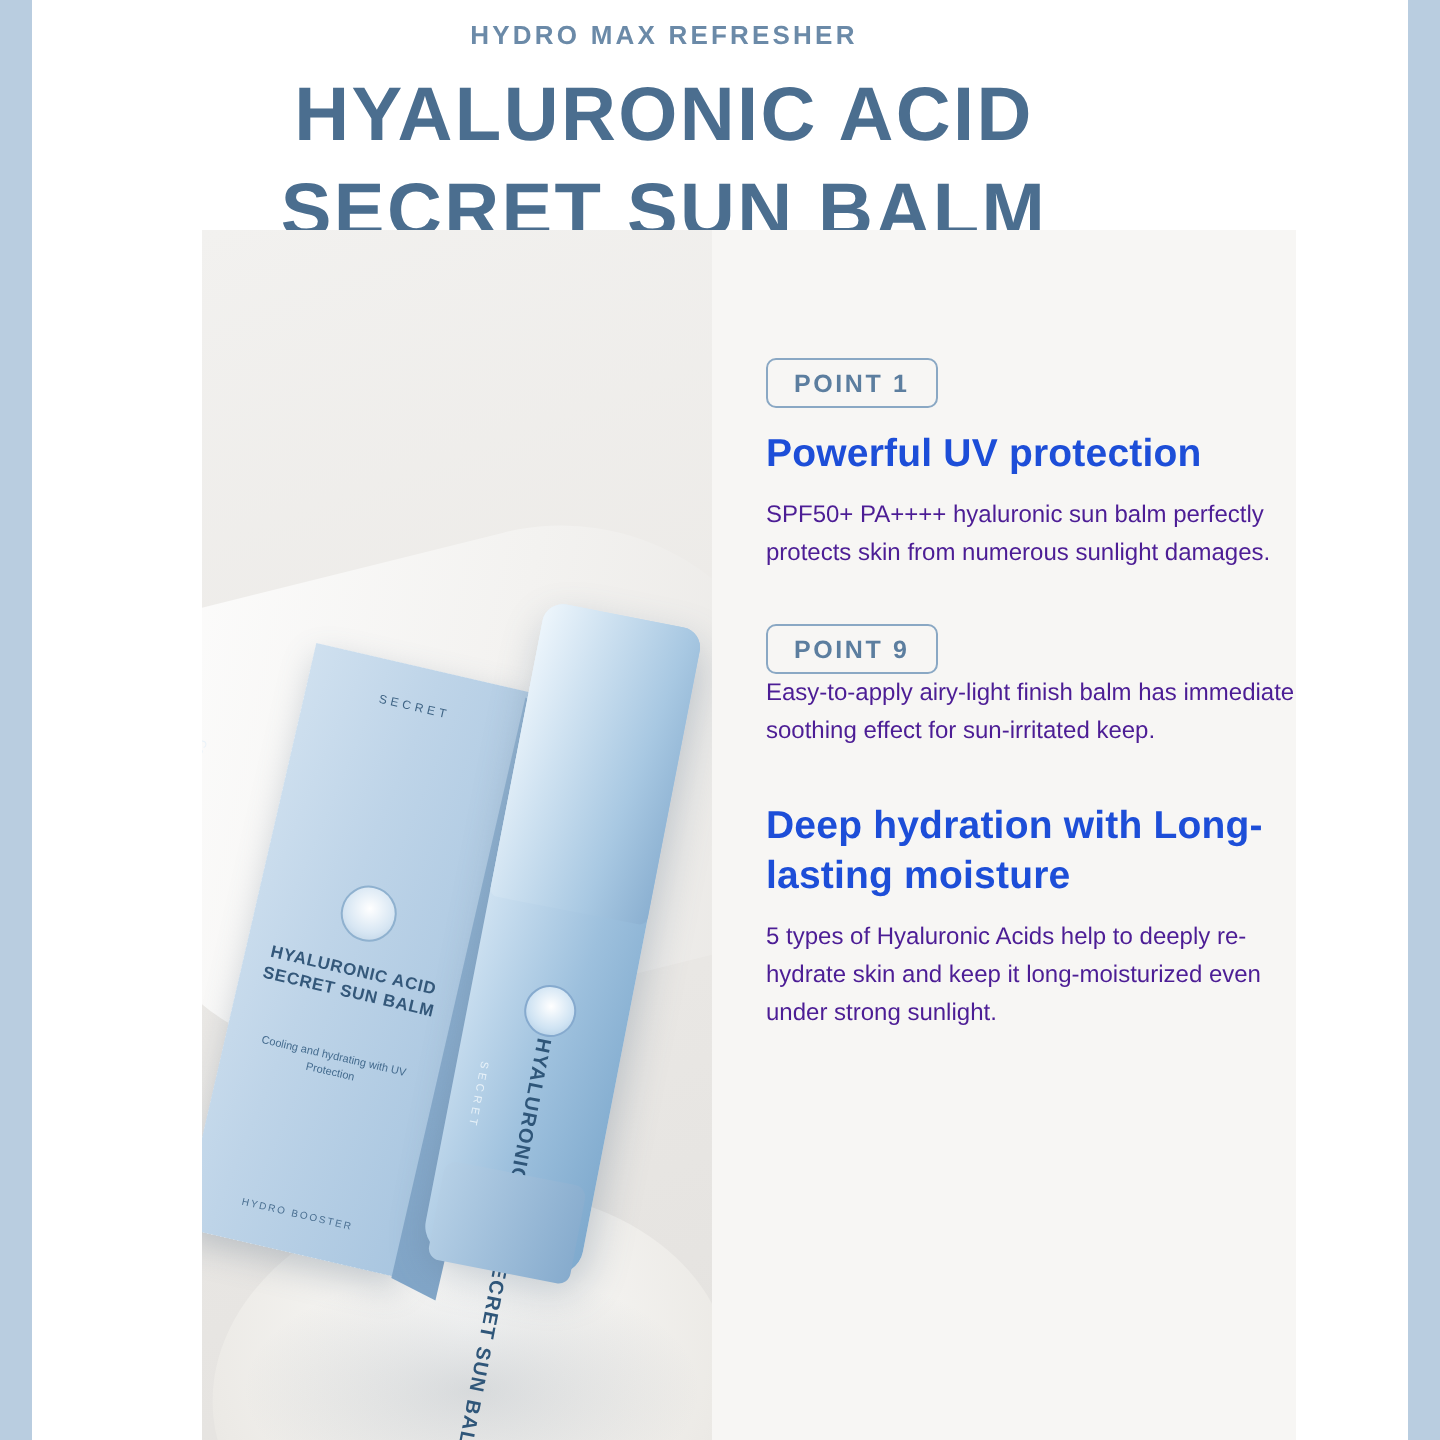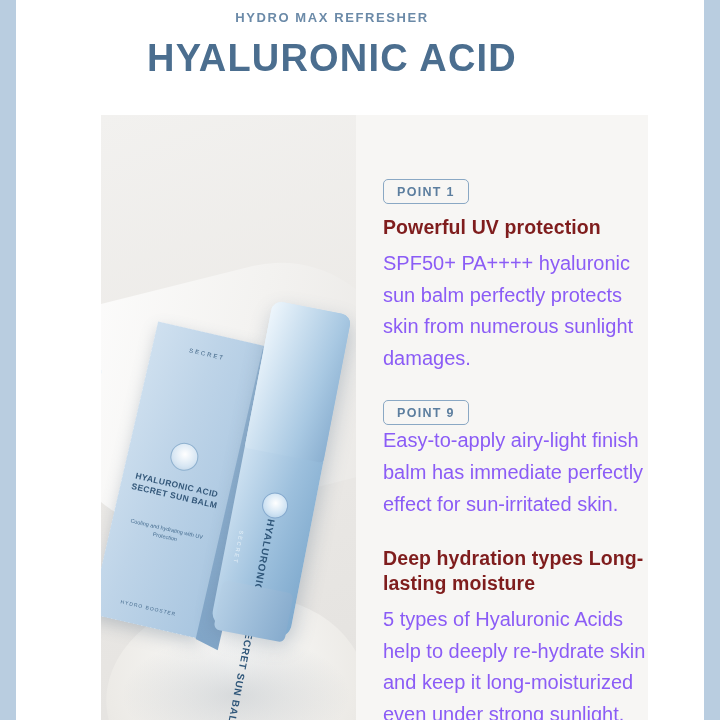--- a/index.html
+++ b/index.html
@@ -259,43 +259,44 @@
     font-size: 12.5px;
     font-weight: 700;
     letter-spacing: 1.3px;
     border-radius: 5px;
     padding: 5px 13px 4px 13px;
     background: #f7f6f4;
   }
   .point-title {
     font-size: 19.5px;
     font-weight: 700;
-    color: #7f1d1d;
+    color: #1d4ed8;
     margin: 11px 0 8px 0;
     line-height: 1.28;
     letter-spacing: .1px;
   }
   .point-body {
-    font-size: 20px;
+    font-size: 12px;
     line-height: 1.58;
-    color: #8b5cf6;
+    color: #4c1d95;
     margin: 0;
     max-width: 278px;
   }
 </style>
 </head>
 <body>
 
 <div class="page">
   <div class="inner">
 
     <div class="header">
       <p class="eyebrow">HYDRO MAX REFRESHER</p>
       <h1 class="title">
         <span>HYALURONIC ACID</span>
+        <span>SECRET SUN BALM</span>
       </h1>
     </div>
 
     <div class="card">
 
       <div class="photo">
         <div class="photo-bg"></div>
         <div class="photo-cloth"></div>
         <div class="photo-plate"></div>
         <div class="photo-shadow"></div>
@@ -322,24 +323,24 @@
       <div class="points">
 
         <div class="point-block">
           <div class="badge">POINT 1</div>
           <h2 class="point-title">Powerful UV protection</h2>
           <p class="point-body">SPF50+ PA++++ hyaluronic sun balm perfectly protects skin from numerous sunlight damages.</p>
         </div>
 
         <div class="point-block">
           <div class="badge">POINT 9</div>
-          <p class="point-body">Easy-to-apply airy-light finish balm has immediate perfectly effect for sun-irritated skin.</p>
+          <p class="point-body">Easy-to-apply airy-light finish balm has immediate soothing effect for sun-irritated keep.</p>
         </div>
 
         <div class="point-block">
-          <h2 class="point-title">Deep hydration types Long-lasting moisture</h2>
+          <h2 class="point-title">Deep hydration with Long-lasting moisture</h2>
           <p class="point-body">5 types of Hyaluronic Acids help to deeply re-hydrate skin and keep it long-moisturized even under strong sunlight.</p>
         </div>
 
       </div>
     </div>
   </div>
 </div>
 
 </body></html>

